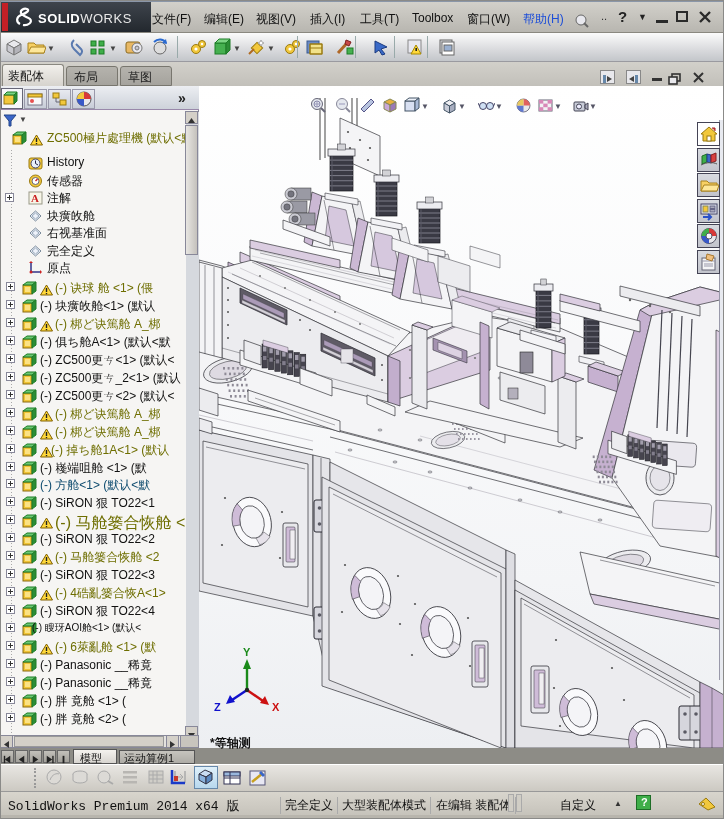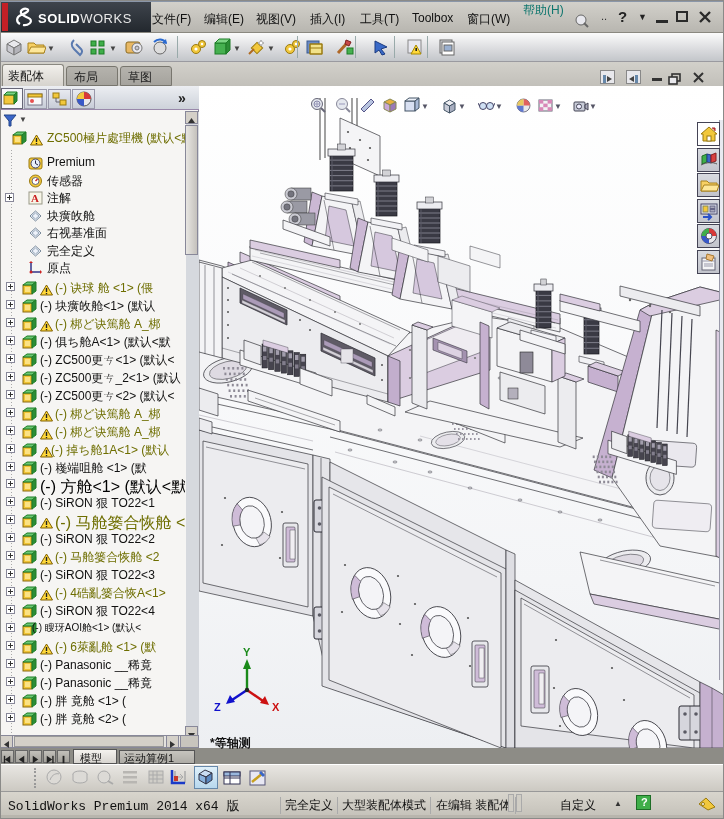--- a/index.html
+++ b/index.html
@@ -19,21 +19,21 @@
       </g>
 <text x="24" y="16" fill="#fff" font-size="13" font-weight="bold" font-family="Liberation Sans" letter-spacing="0.5">SOLID<tspan font-weight="normal" fill="#e8e8e8">WORKS</tspan></text>
 </svg></div>
 <div class="abs txt" style="left:152px;top:11px;font-size:12px;color:#111">文件(F)</div>
 <div class="abs txt" style="left:204px;top:11px;font-size:12px;color:#111">编辑(E)</div>
 <div class="abs txt" style="left:256px;top:11px;font-size:12px;color:#111">视图(V)</div>
 <div class="abs txt" style="left:310px;top:11px;font-size:12px;color:#111">插入(I)</div>
 <div class="abs txt" style="left:360px;top:11px;font-size:12px;color:#111">工具(T)</div>
 <div class="abs txt" style="left:412px;top:11px;font-size:12px;color:#111">Toolbox</div>
 <div class="abs txt" style="left:467px;top:11px;font-size:12px;color:#111">窗口(W)</div>
-<div class="abs txt" style="left:523px;top:2px;font-size:12px;color:#0f766e">帮助(H)</div>
+<div class="abs txt" style="left:523px;top:11px;font-size:12px;color:#1d4ed8">帮助(H)</div>
 <div class="abs" style="left:574px;top:13px;width:16px;height:16px"><svg width="16" height="16">
       <circle cx="7" cy="7" r="5" fill="#e8e8ee" stroke="#666"></circle>
       <line x1="10" y1="10" x2="14" y2="14" stroke="#666" stroke-width="2"></line>
     </svg></div>
 <div class="abs txt" style="left:601px;top:10px;font-size:11px;color:#333">..</div>
 <div class="abs txt" style="left:618px;top:8px;font-size:15px;color:#222;font-weight:bold">?</div>
 <div class="abs txt" style="left:638px;top:12px;font-size:9px;color:#222">▼</div>
 <div class="abs" style="left:656px;top:20px;width:12px;height:3px;background:#2a2a2a"></div>
 <div class="abs" style="left:676px;top:11px;width:12px;height:11px;border:2px solid #2a2a2a"></div>
 <div class="abs" style="left:698px;top:10px;width:14px;height:14px"><svg width="14" height="14">
@@ -192,21 +192,21 @@
       <path d="M6.5 1 L12.5 11 L0.5 11 Z" fill="#ffd83a" stroke="#806000"></path>
       <rect x="5.8" y="4" width="1.4" height="4" fill="#222"></rect>
       <rect x="5.8" y="9" width="1.4" height="1.2" fill="#222"></rect>
     </svg></div>
 <div class="abs txt" style="left:47px;top:130px;font-size:12px;color:#6e6e00;width:138px;overflow:hidden">ZC500極片處理機  (默认&lt;默</div>
 <div class="abs" style="left:28px;top:156.0px"><svg width="15" height="14">
       <rect x="1" y="2" width="13" height="11" rx="2" fill="#f2c83c" stroke="#9a7a10"></rect>
       <circle cx="7.5" cy="7.5" r="4.5" fill="#e8f0fa" stroke="#446"></circle>
       <path d="M7.5 4.5 L7.5 7.5 L10 9" stroke="#224" fill="none"></path>
     </svg></div>
-<div class="abs txt" style="left:47px;top:155.0px;font-size:12px;color:#111">Premium</div>
+<div class="abs txt" style="left:47px;top:155.0px;font-size:12px;color:#111">History</div>
 <div class="abs" style="left:28px;top:173.5px"><svg width="15" height="14">
       <circle cx="7.5" cy="7" r="6" fill="#f2c83c" stroke="#9a7a10"></circle>
       <circle cx="7.5" cy="7" r="3.5" fill="#fff" stroke="#667"></circle>
       <path d="M7.5 7 L9.5 5" stroke="#c22" stroke-width="1.4"></path>
     </svg></div>
 <div class="abs txt" style="left:47px;top:172.5px;font-size:12px;color:#111">传感器</div>
 <div class="abs" style="left:5px;top:193.0px;width:9px;height:9px;border:1px solid #889;background:#fff">
     <div style="position:absolute;left:1px;top:3px;width:5px;height:1px;background:#333"></div>
     <div style="position:absolute;left:3px;top:1px;width:1px;height:5px;background:#333"></div>
   </div>
@@ -386,21 +386,21 @@
 <div class="abs" style="left:6px;top:479.45px;width:9px;height:9px;border:1px solid #889;background:#fff">
     <div style="position:absolute;left:1px;top:3px;width:5px;height:1px;background:#333"></div>
     <div style="position:absolute;left:3px;top:1px;width:1px;height:5px;background:#333"></div>
   </div>
 <div class="abs" style="left:22px;top:478.45px"><svg width="16" height="14" viewBox="0 0 16 14">
       <rect x="1" y="4" width="9" height="9" fill="#f0c434" stroke="#8a6a10"></rect>
       <path d="M1 4 l4 -3 9 0 -4 3 Z" fill="#6cc874" stroke="#1d7d26"></path>
       <path d="M10 4 l4 -3 0 9 -4 3 Z" fill="#2d8d36" stroke="#1d7d26"></path>
       <rect x="3" y="6" width="5" height="5" fill="#fce284"></rect>
     </svg></div>
-<div class="abs txt" style="left:40px;top:477.45px;font-size:16px;color:#000000;width:145px;overflow:hidden">(-)   方舱&lt;1&gt; (默认&lt;默</div>
+<div class="abs txt" style="left:40px;top:477.45px;font-size:12px;color:#0c4a6e;width:145px;overflow:hidden">(-)   方舱&lt;1&gt; (默认&lt;默</div>
 <div class="abs" style="left:6px;top:497.4px;width:9px;height:9px;border:1px solid #889;background:#fff">
     <div style="position:absolute;left:1px;top:3px;width:5px;height:1px;background:#333"></div>
     <div style="position:absolute;left:3px;top:1px;width:1px;height:5px;background:#333"></div>
   </div>
 <div class="abs" style="left:22px;top:496.4px"><svg width="16" height="14" viewBox="0 0 16 14">
       <rect x="1" y="4" width="9" height="9" fill="#f0c434" stroke="#8a6a10"></rect>
       <path d="M1 4 l4 -3 9 0 -4 3 Z" fill="#6cc874" stroke="#1d7d26"></path>
       <path d="M10 4 l4 -3 0 9 -4 3 Z" fill="#2d8d36" stroke="#1d7d26"></path>
       <rect x="3" y="6" width="5" height="5" fill="#fce284"></rect>
     </svg></div>

